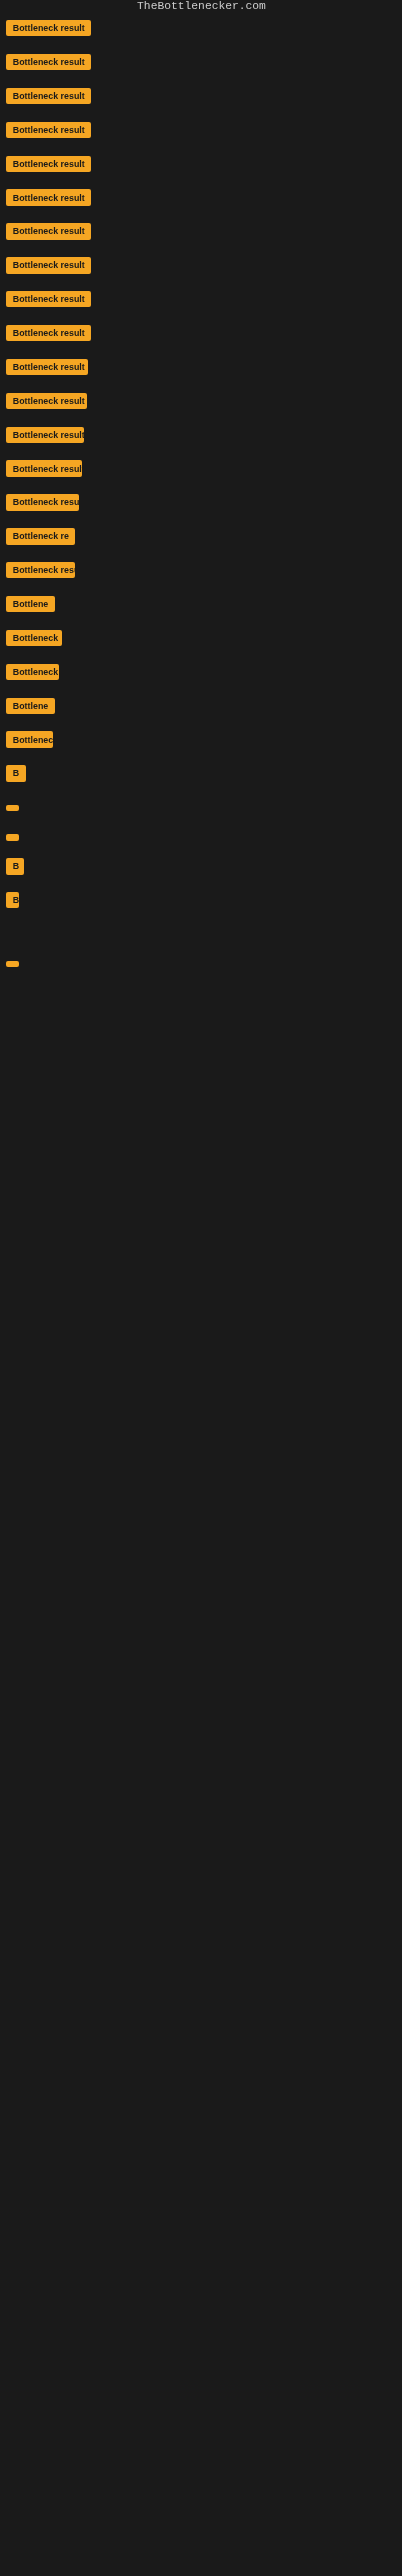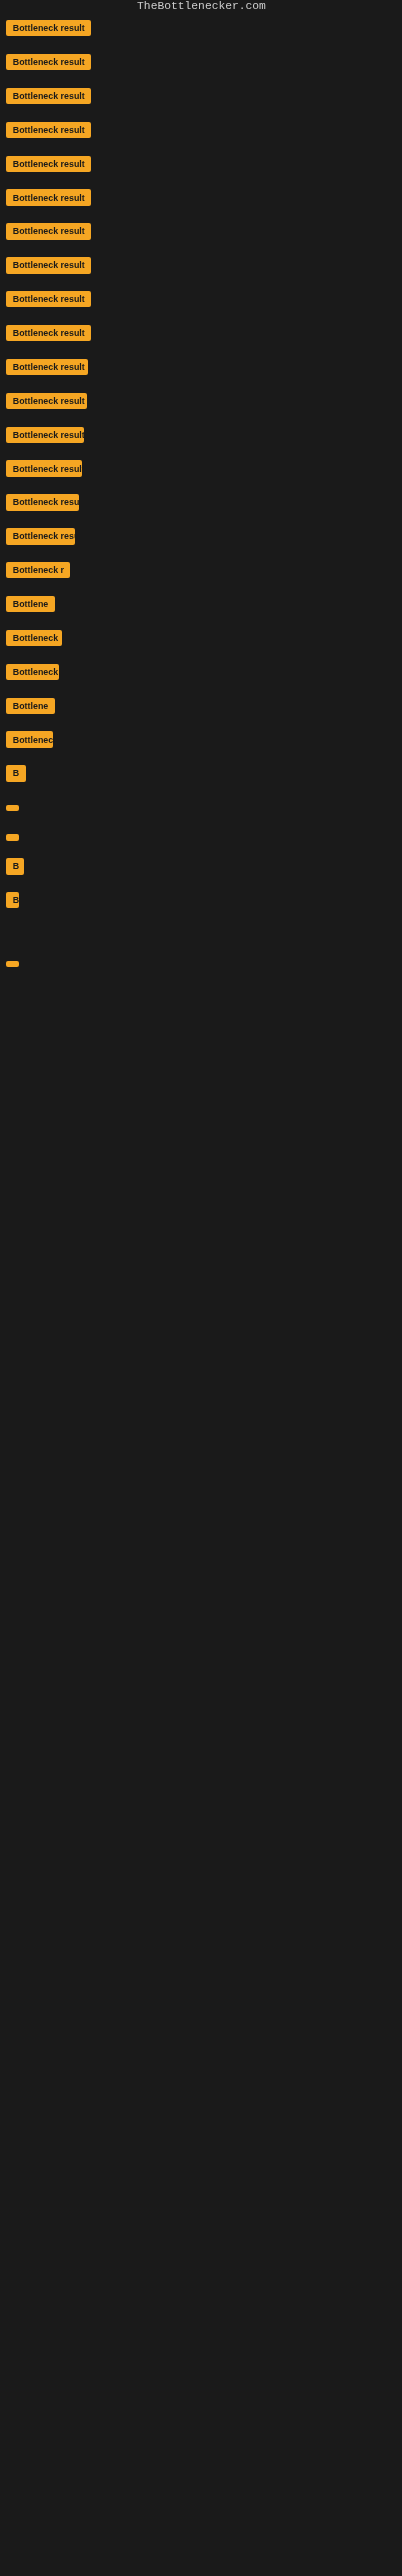--- a/index.html
+++ b/index.html
@@ -100,22 +100,22 @@
     <div class="bottleneck-item item-5"><span class="bottleneck-badge">Bottleneck result</span></div>
     <div class="bottleneck-item item-6"><span class="bottleneck-badge">Bottleneck result</span></div>
     <div class="bottleneck-item item-7"><span class="bottleneck-badge">Bottleneck result</span></div>
     <div class="bottleneck-item item-8"><span class="bottleneck-badge">Bottleneck result</span></div>
     <div class="bottleneck-item item-9"><span class="bottleneck-badge">Bottleneck result</span></div>
     <div class="bottleneck-item item-10"><span class="bottleneck-badge">Bottleneck result</span></div>
     <div class="bottleneck-item item-11"><span class="bottleneck-badge">Bottleneck result</span></div>
     <div class="bottleneck-item item-12"><span class="bottleneck-badge">Bottleneck result</span></div>
     <div class="bottleneck-item item-13"><span class="bottleneck-badge">Bottleneck result</span></div>
     <div class="bottleneck-item item-14"><span class="bottleneck-badge">Bottleneck result</span></div>
+    <div class="bottleneck-item item-15"><span class="bottleneck-badge">Bottleneck re</span></div>
     <div class="bottleneck-item item-16"><span class="bottleneck-badge">Bottleneck result</span></div>
-    <div class="bottleneck-item item-17"><span class="bottleneck-badge">Bottleneck r</span></div>
     <div class="bottleneck-item item-18"><span class="bottleneck-badge">Bottlene</span></div>
     <div class="bottleneck-item item-20"><span class="bottleneck-badge">Bottleneck</span></div>
     <div class="bottleneck-item item-21"><span class="bottleneck-badge">Bottleneck res</span></div>
     <div class="bottleneck-item item-22"><span class="bottleneck-badge">Bottlene</span></div>
     <div class="bottleneck-item item-23"><span class="bottleneck-badge">Bottleneck</span></div>
     <div class="bottleneck-item item-25"><span class="bottleneck-badge">B</span></div>
     <div class="bottleneck-item item-26"><span class="bottleneck-badge"></span></div>
     <div class="bottleneck-item item-27"><span class="bottleneck-badge"></span></div>
     <div class="bottleneck-item item-28"><span class="bottleneck-badge">B</span></div>
     <div class="bottleneck-item item-29"><span class="bottleneck-badge">Bott</span></div>

